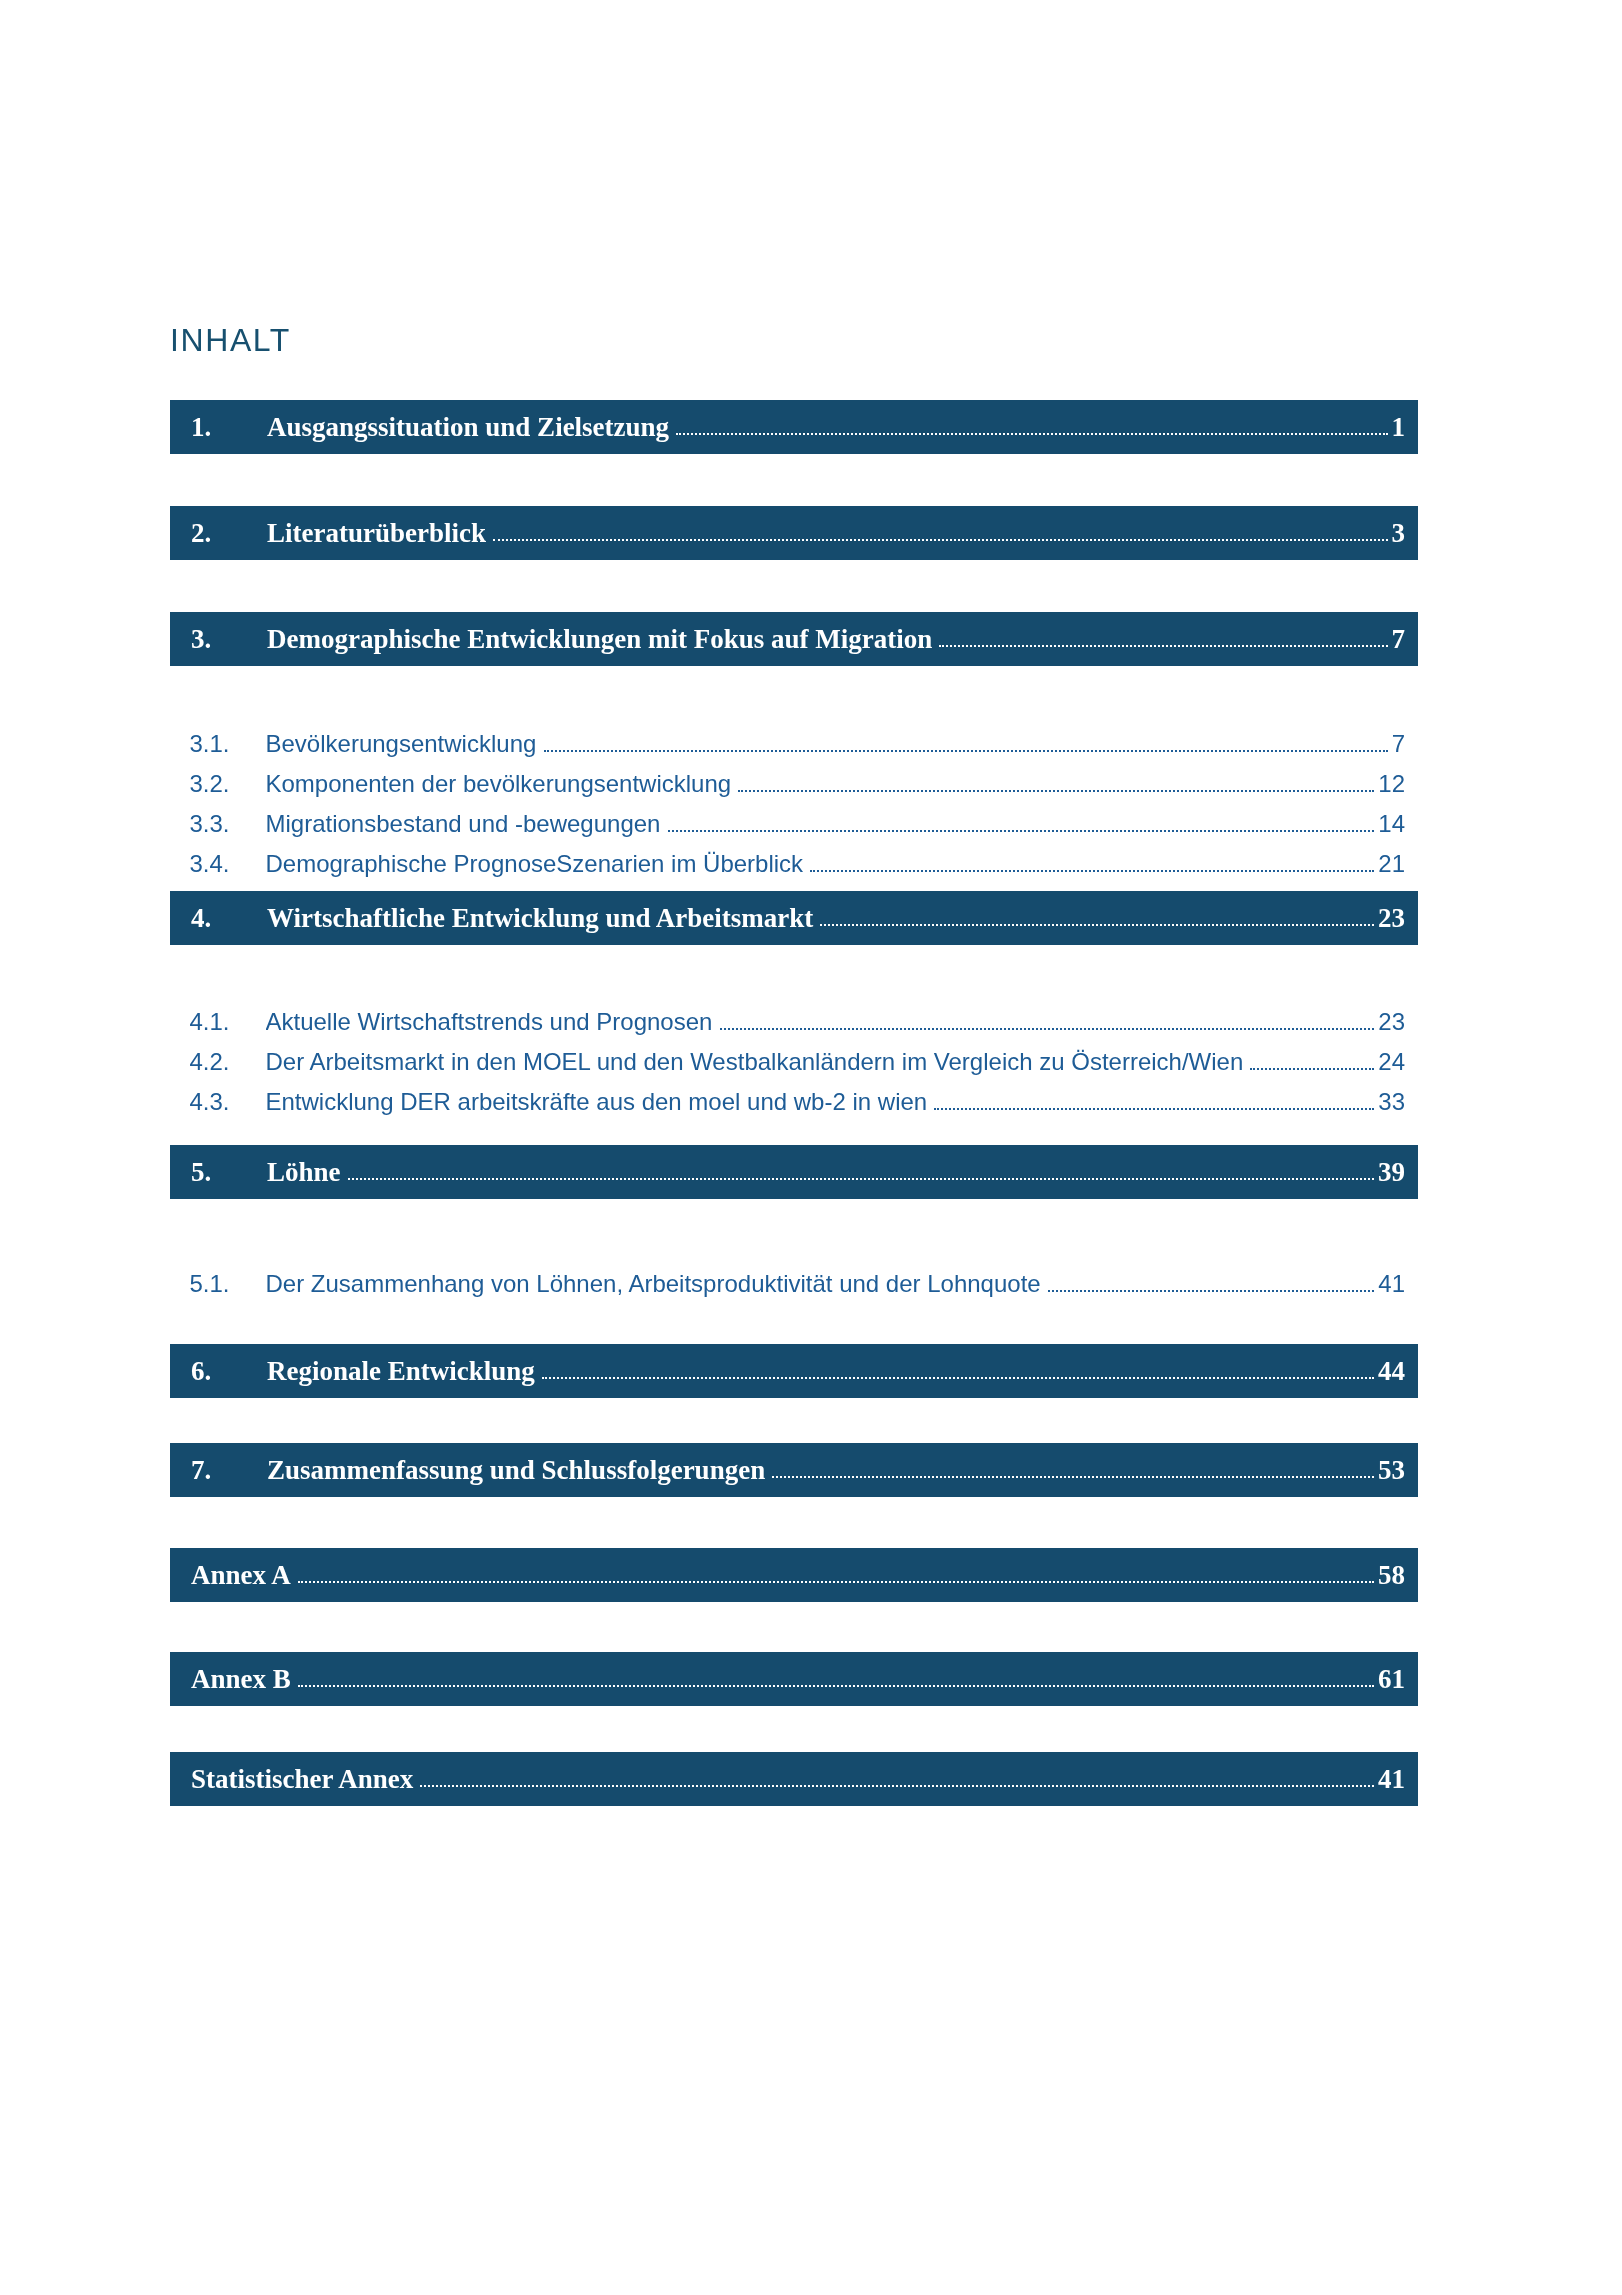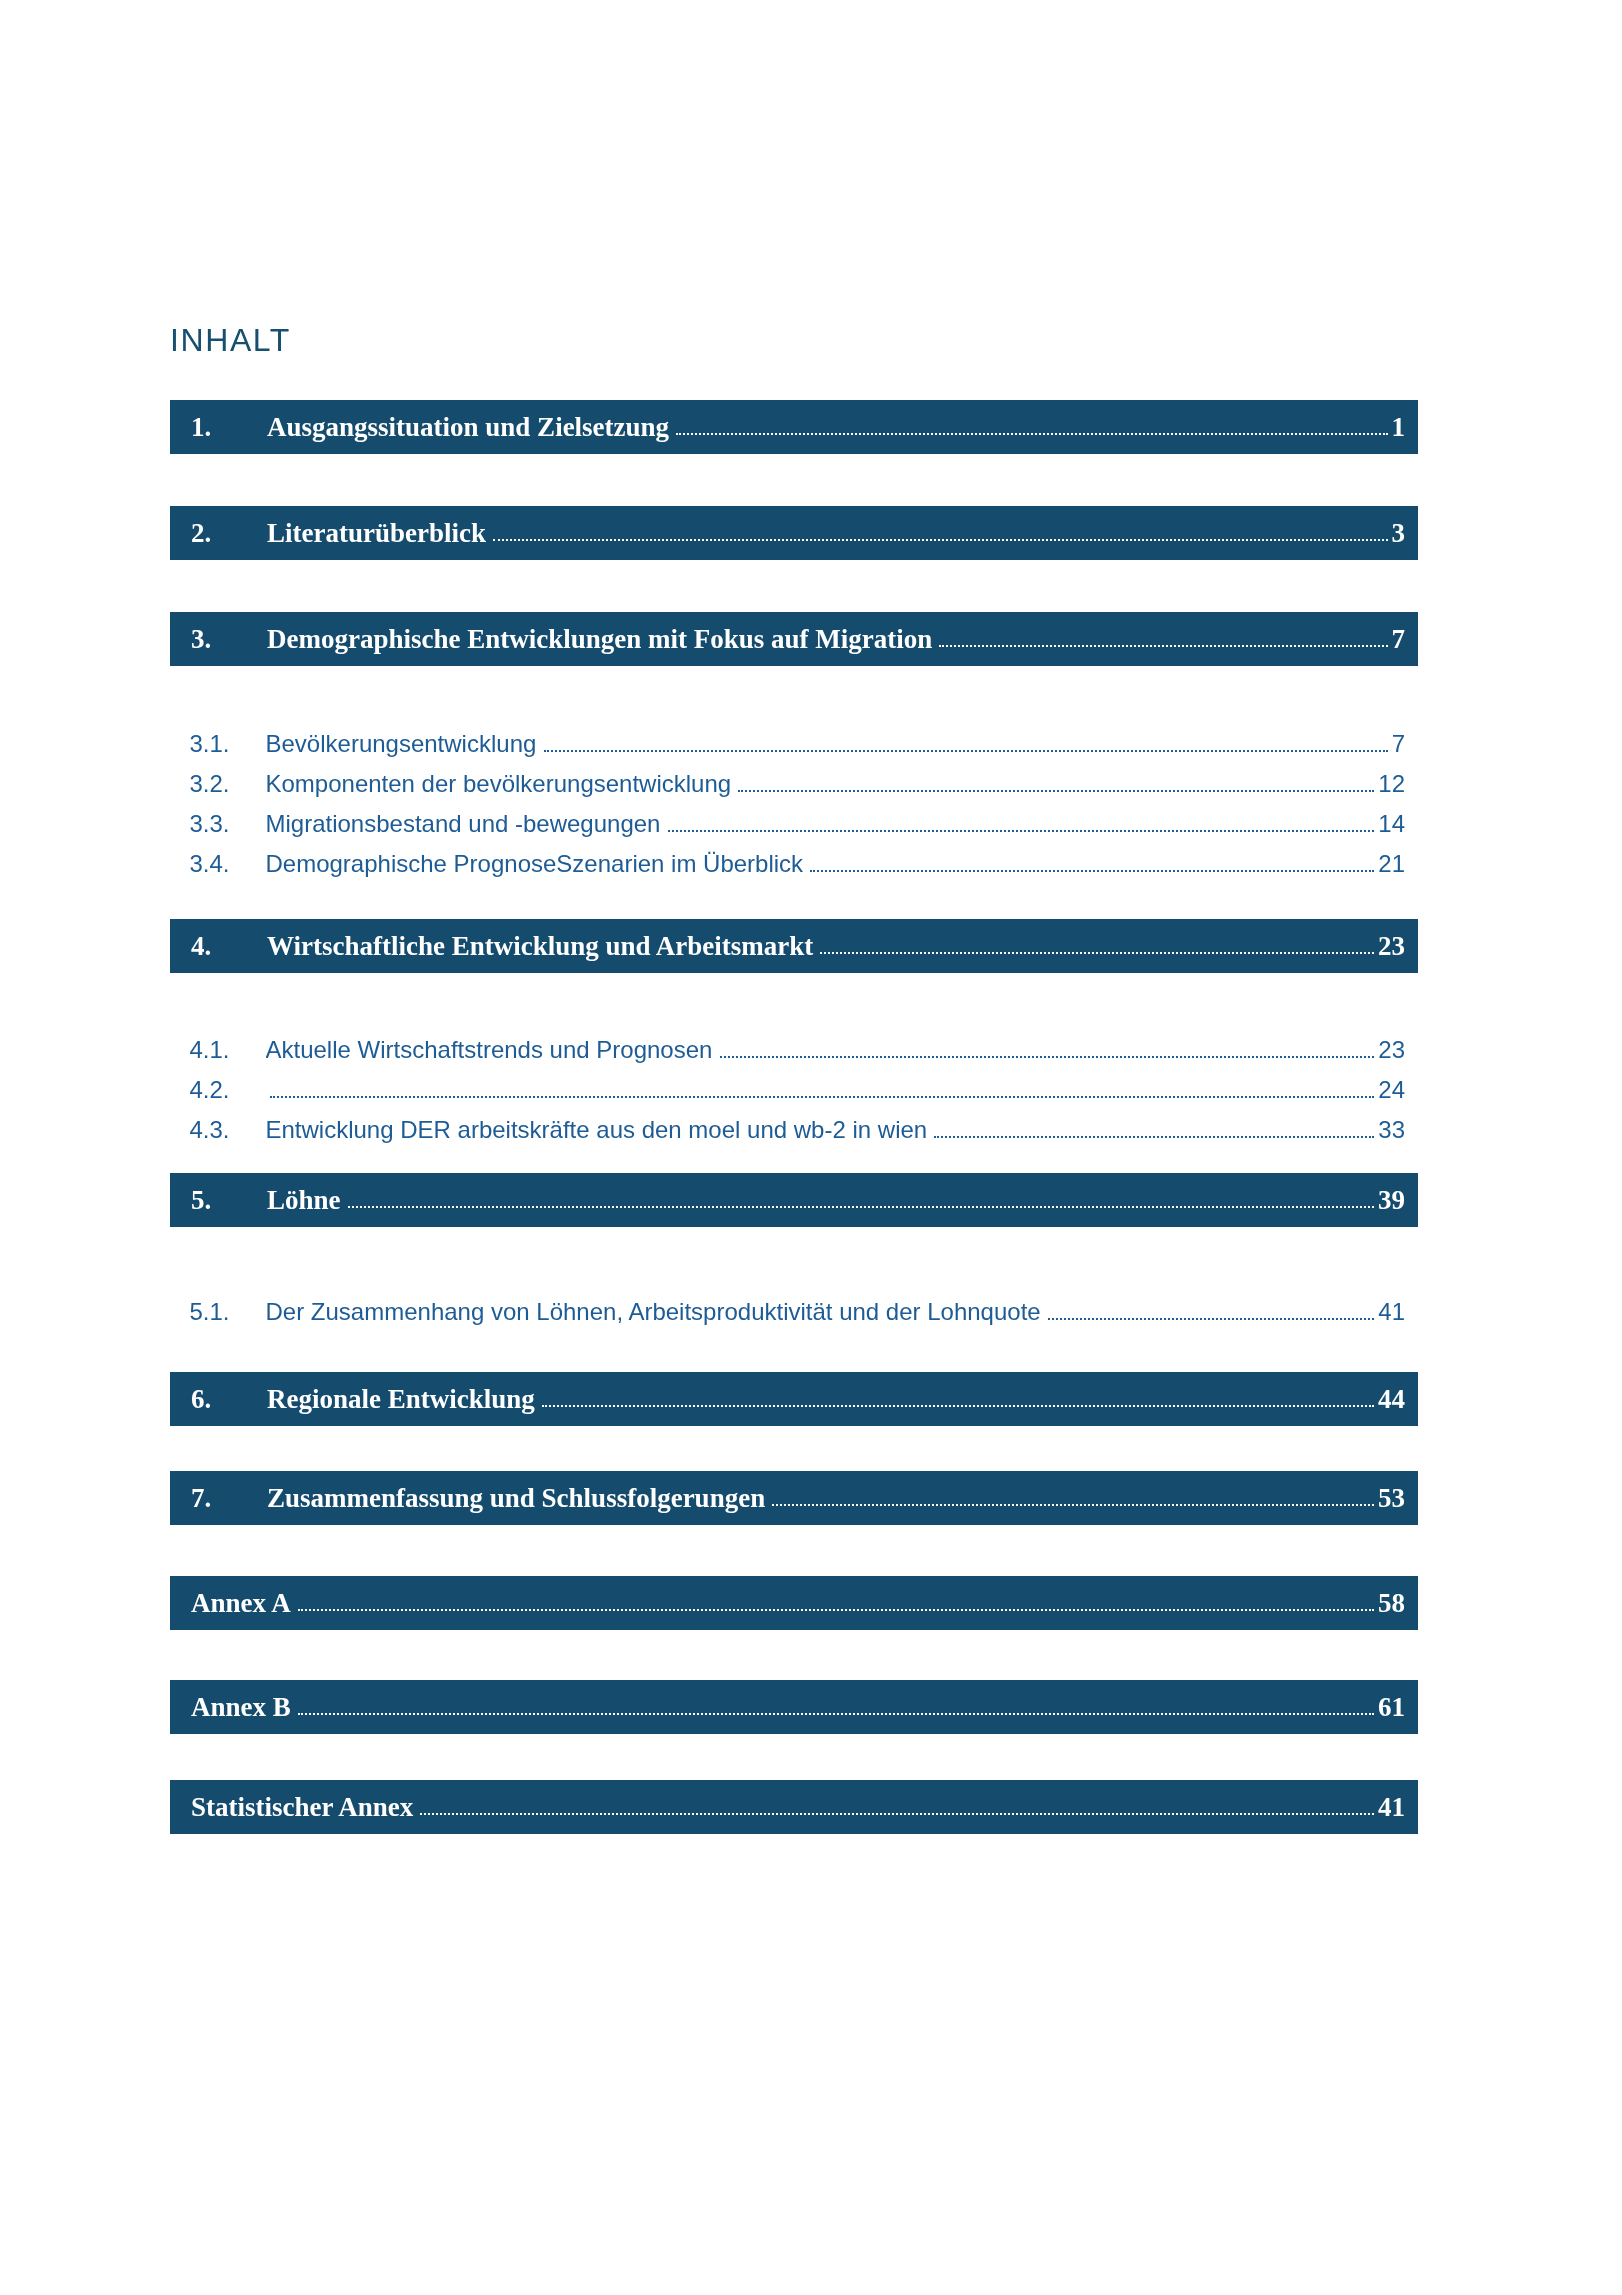--- a/index.html
+++ b/index.html
@@ -96,21 +96,21 @@
       <span class="pg">3</span>
     </div>
 
     <div class="bar" style="margin-bottom:58px">
       <span class="num">3.</span>
       <span class="label">Demographische Entwicklungen mit Fokus auf Migration</span>
       <span class="leader"></span>
       <span class="pg">7</span>
     </div>
 
-    <div class="sub-group" style="margin-bottom:35px">
+    <div class="sub-group" style="margin-bottom:7px">
       <div class="sub">
         <span class="num">3.1.</span>
         <span class="label">Bevölkerungsentwicklung</span>
         <span class="leader"></span>
         <span class="pg">7</span>
       </div>
       <div class="sub">
         <span class="num">3.2.</span>
         <span class="label">Komponenten der bevölkerungsentwicklung</span>
         <span class="leader"></span>
@@ -139,20 +139,21 @@
 
     <div class="sub-group" style="margin-bottom:23px">
       <div class="sub">
         <span class="num">4.1.</span>
         <span class="label">Aktuelle Wirtschaftstrends und Prognosen</span>
         <span class="leader"></span>
         <span class="pg">23</span>
       </div>
       <div class="sub">
         <span class="num">4.2.</span>
+        <span class="label">Der Arbeitsmarkt in den MOEL und den Westbalkanländern im Vergleich zu Österreich/Wien</span>
         <span class="leader"></span>
         <span class="pg">24</span>
       </div>
       <div class="sub">
         <span class="num">4.3.</span>
         <span class="label">Entwicklung DER arbeitskräfte aus den moel und wb-2 in wien</span>
         <span class="leader"></span>
         <span class="pg">33</span>
       </div>
     </div>

